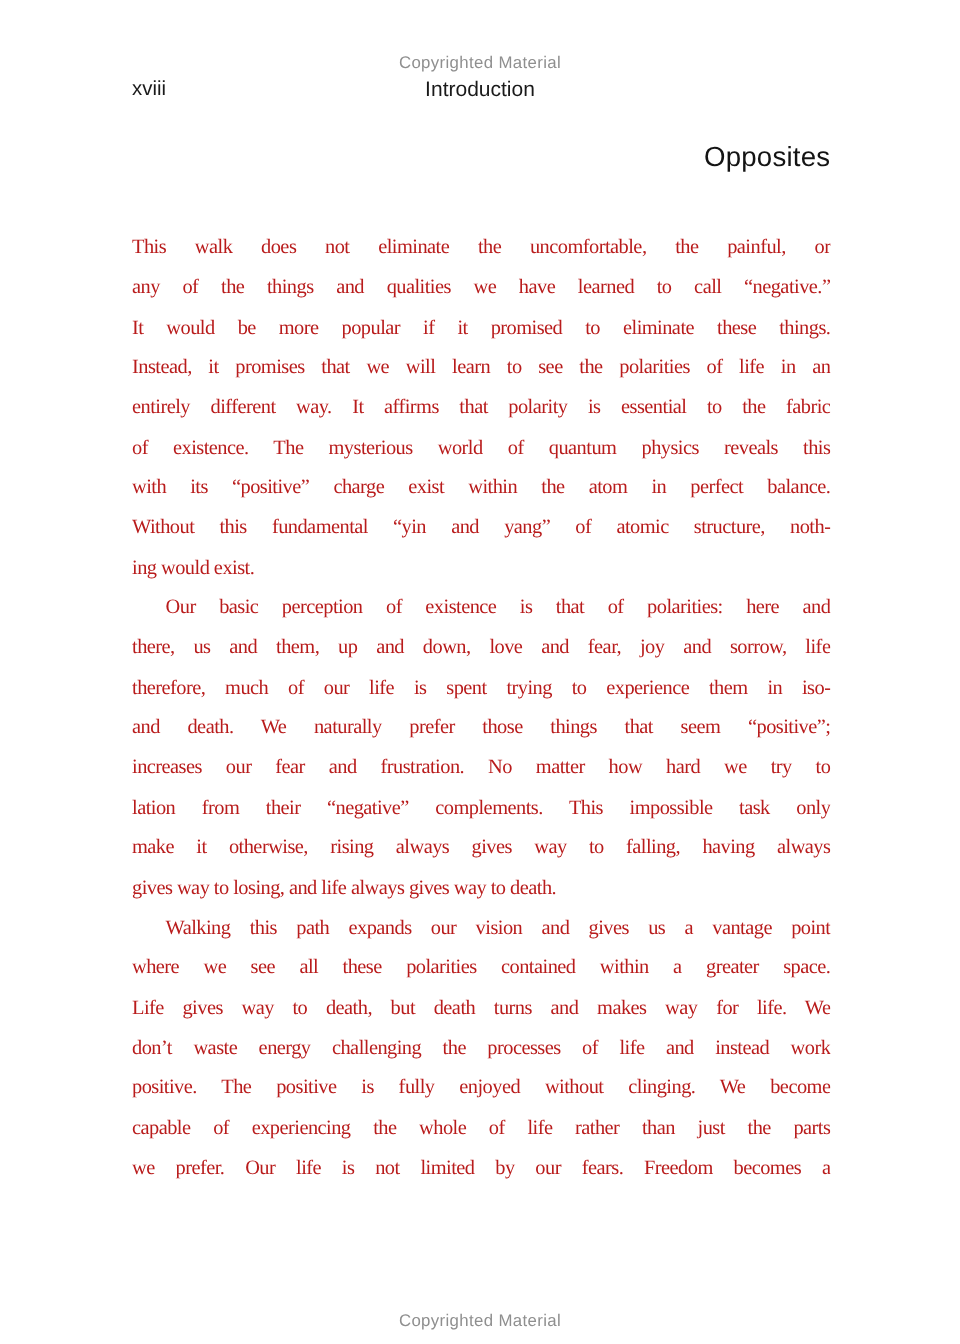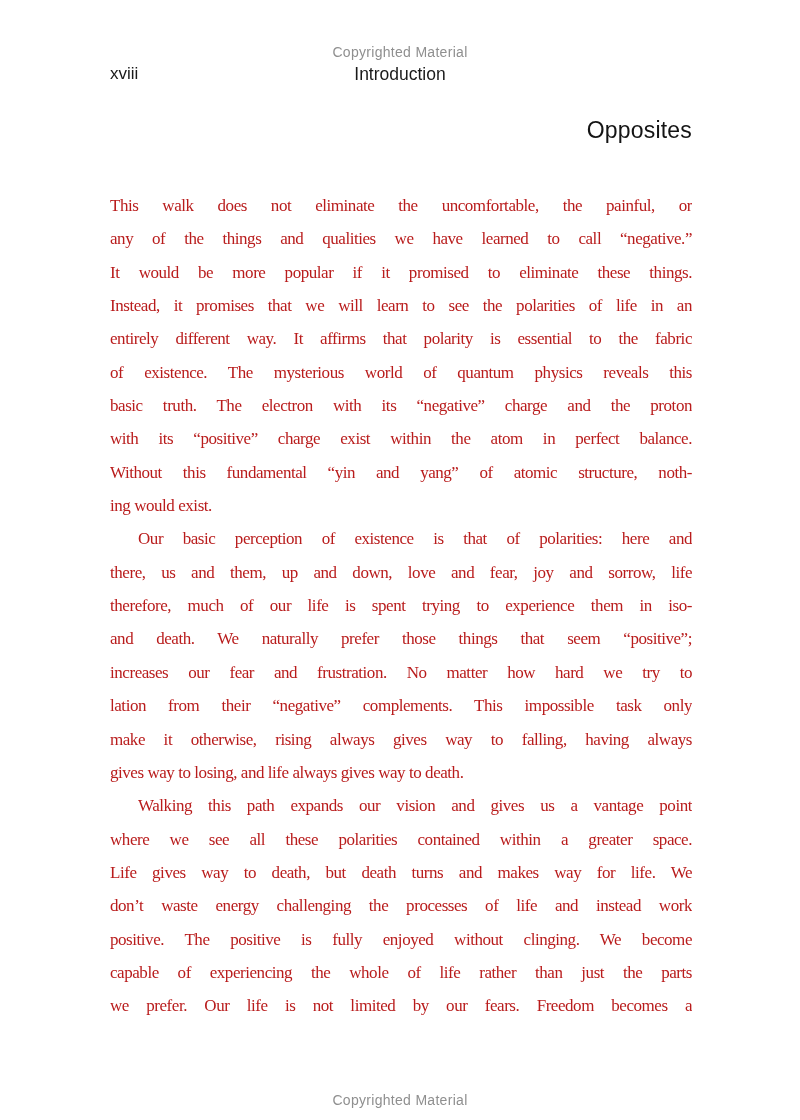--- a/index.html
+++ b/index.html
@@ -98,21 +98,20 @@
   <div class="section-title">Opposites</div>
 
   <div class="body-text" id="body-text">
       <div class="para">
         <div class="line">This walk does not eliminate the uncomfortable, the painful, or</div>
         <div class="line">any of the things and qualities we have learned to call “negative.”</div>
         <div class="line">It would be more popular if it promised to eliminate these things.</div>
         <div class="line">Instead, it promises that we will learn to see the polarities of life in an</div>
         <div class="line">entirely different way. It affirms that polarity is essential to the fabric</div>
         <div class="line">of existence. The mysterious world of quantum physics reveals this</div>
-        <div class="line">basic truth. The electron with its “negative” charge and the proton</div>
         <div class="line">with its “positive” charge exist within the atom in perfect balance.</div>
         <div class="line">Without this fundamental “yin and yang” of atomic structure, noth-</div>
         <div class="line last">ing would exist.</div>
       </div>
       <div class="para">
         <div class="line indent">Our basic perception of existence is that of polarities: here and</div>
         <div class="line">there, us and them, up and down, love and fear, joy and sorrow, life</div>
         <div class="line">therefore, much of our life is spent trying to experience them in iso-</div>
         <div class="line">and death. We naturally prefer those things that seem “positive”;</div>
         <div class="line">increases our fear and frustration. No matter how hard we try to</div>

